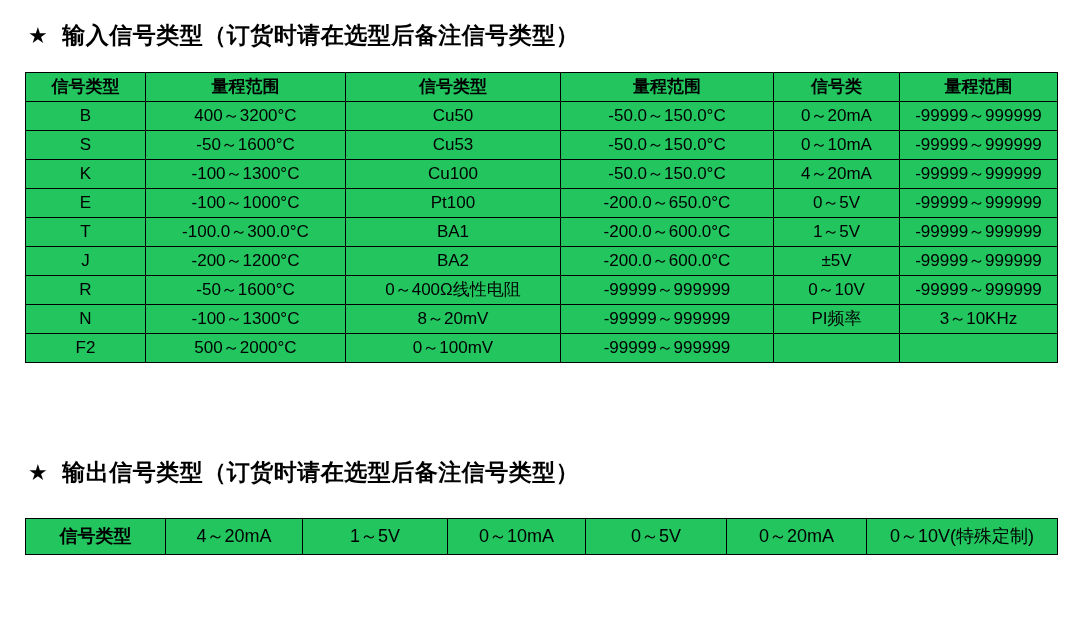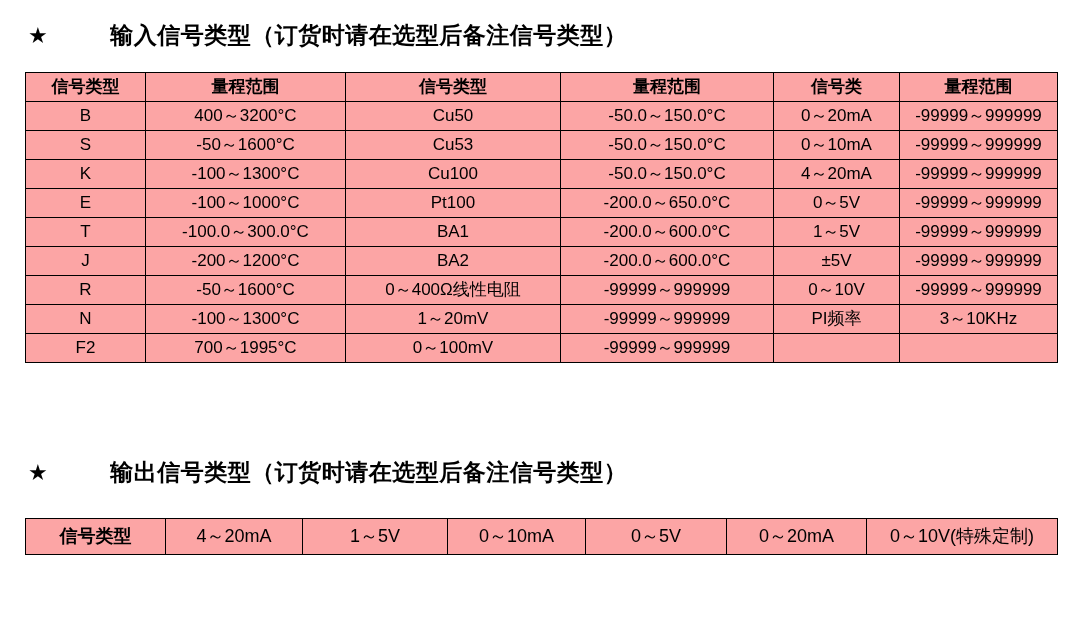--- a/index.html
+++ b/index.html
@@ -28,37 +28,36 @@
     font-weight: bold;
     letter-spacing: 0.5px;
   }
   .heading-star {
     font-size: 22px;
     margin-right: 14px;
     line-height: 1;
   }
   .heading-text {
     white-space: nowrap;
-    margin-left: 48px;
   }
   #heading-input {
     position: absolute;
     left: 28px;
     top: 20px;
   }
   #heading-output {
     position: absolute;
     left: 28px;
     top: 457px;
   }
   table.grid {
     border-collapse: collapse;
     table-layout: fixed;
     font-size: 17px;
-    background: #fca5a5;
+    background: #22c55e;
   }
   table.grid td {
     border: 1px solid #000000;
     text-align: center;
     vertical-align: middle;
     padding: 0 2px;
     white-space: nowrap;
     overflow: hidden;
   }
   table.grid tr.header td {
@@ -173,28 +172,28 @@
         <td>R</td>
         <td>-50～1600°C</td>
         <td>0～400Ω线性电阻</td>
         <td>-99999～999999</td>
         <td>0～10V</td>
         <td>-99999～999999</td>
       </tr>
       <tr>
         <td>N</td>
         <td>-100～1300°C</td>
-        <td>1～20mV</td>
+        <td>8～20mV</td>
         <td>-99999～999999</td>
         <td>PI频率</td>
         <td>3～10KHz</td>
       </tr>
       <tr>
         <td>F2</td>
-        <td>700～1995°C</td>
+        <td>500～2000°C</td>
         <td>0～100mV</td>
         <td>-99999～999999</td>
         <td class="empty-cell"></td>
         <td class="empty-cell"></td>
       </tr>
     </tbody>
   </table>
 
   <div class="section-heading" id="heading-output">
     <span class="heading-star">★</span>

